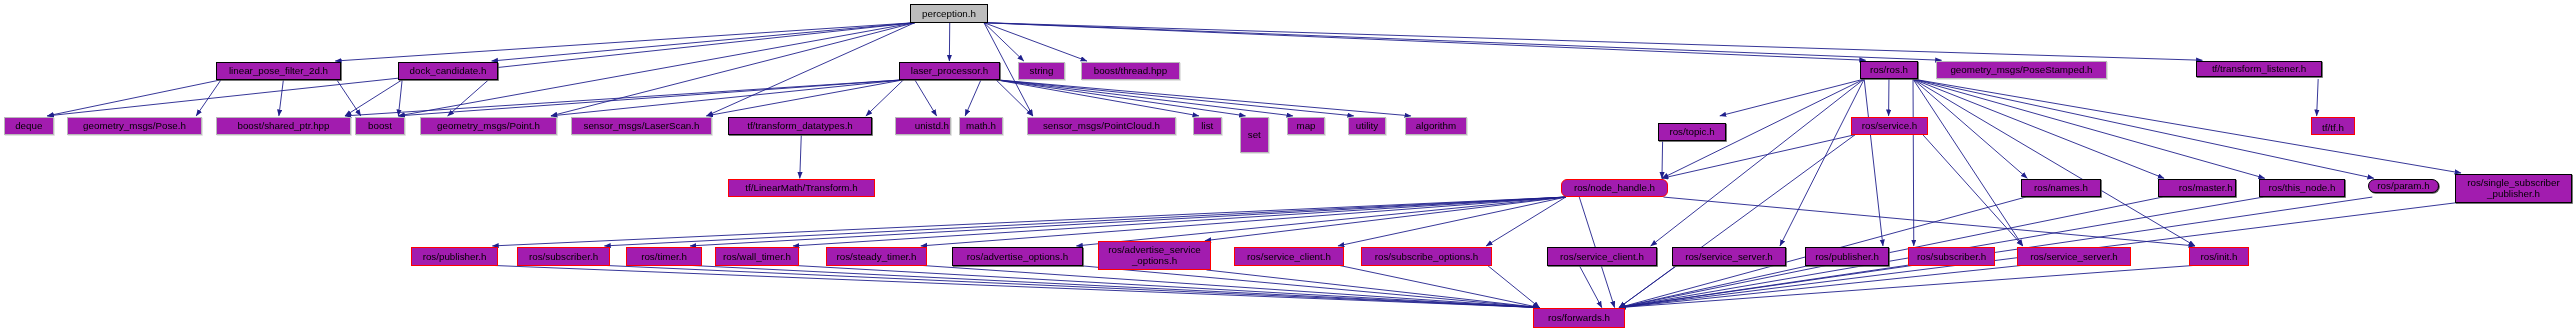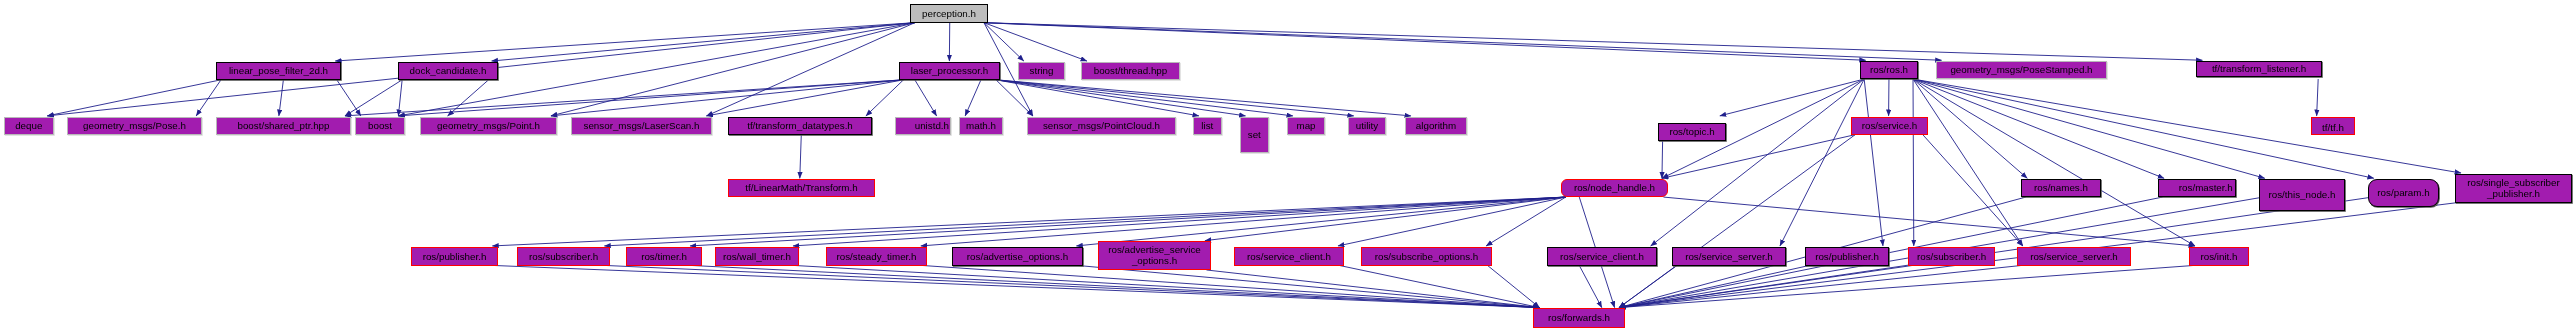--- a/index.html
+++ b/index.html
@@ -135,22 +135,22 @@
     <div class="node gray" style="left: 1287px; top: 117px; width: 38px; height: 18px;"><span>map</span></div>
     <div class="node gray" style="left: 1348px; top: 117px; width: 38px; height: 18px;"><span>utility</span></div>
     <div class="node gray" style="left: 1405px; top: 117px; width: 62px; height: 18px;"><span>algorithm</span></div>
     <div class="node black" style="left: 1658px; top: 117px; width: 68px; height: 18px; margin-top: 6px;"><span>ros/topic.h</span></div>
     <div class="node red" style="left: 1851px; top: 117px; width: 77px; height: 18px;"><span>ros/service.h</span></div>
     <div class="node red" style="left: 2311px; top: 117px; width: 44px; height: 18px; align-items: flex-end;"><span>tf/tf.h</span></div>
     <div class="node red" style="left: 728px; top: 179px; width: 147px; height: 18px;"><span>tf/LinearMath/Transform.h</span></div>
     <div class="node red" style="left: 1561px; top: 179px; width: 107px; height: 18px; border-radius: 6px;"><span>ros/node_handle.h</span></div>
     <div class="node black" style="left: 2021px; top: 179px; width: 80px; height: 18px;"><span>ros/names.h</span></div>
     <div class="node black" style="left: 2158px; top: 179px; width: 78px; height: 18px; justify-content: flex-end;"><span>ros/master.h</span></div>
-    <div class="node black" style="left: 2259px; top: 179px; width: 86px; height: 32px;"><span>ros/this_node.h</span></div>
-    <div class="node black" style="left: 2368px; top: 179px; width: 71px; height: 28px; border-radius: 9px;"><span>ros/param.h</span></div>
+    <div class="node black" style="left: 2259px; top: 179px; width: 86px; height: 18px;"><span>ros/this_node.h</span></div>
+    <div class="node black" style="left: 2368px; top: 179px; width: 71px; height: 14px; border-radius: 9px;"><span>ros/param.h</span></div>
     <div class="node black" style="left: 2455px; top: 174px; width: 117px; height: 28.6px;"><span>ros/single_subscriber
 _publisher.h</span></div>
     <div class="node red" style="left: 411px; top: 247px; width: 87px; height: 19px;"><span>ros/publisher.h</span></div>
     <div class="node red" style="left: 517px; top: 247px; width: 93px; height: 19px;"><span>ros/subscriber.h</span></div>
     <div class="node red" style="left: 626px; top: 247px; width: 76px; height: 19px;"><span>ros/timer.h</span></div>
     <div class="node red" style="left: 715px; top: 247px; width: 84px; height: 19px;"><span>ros/wall_timer.h</span></div>
     <div class="node red" style="left: 826px; top: 247px; width: 101px; height: 19px;"><span>ros/steady_timer.h</span></div>
     <div class="node black" style="left: 952px; top: 247px; width: 131px; height: 19px;"><span>ros/advertise_options.h</span></div>
     <div class="node red" style="left: 1098px; top: 241px; width: 113px; height: 28.6px;"><span>ros/advertise_service
 _options.h</span></div>

